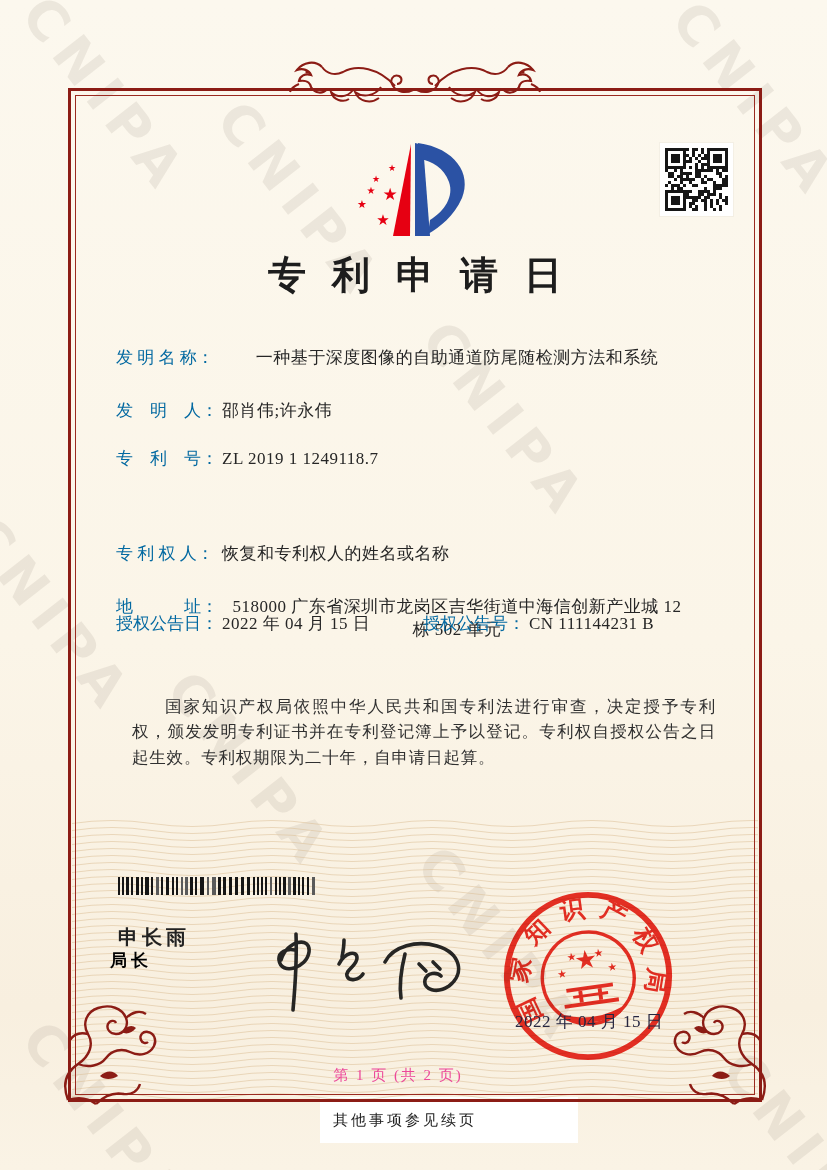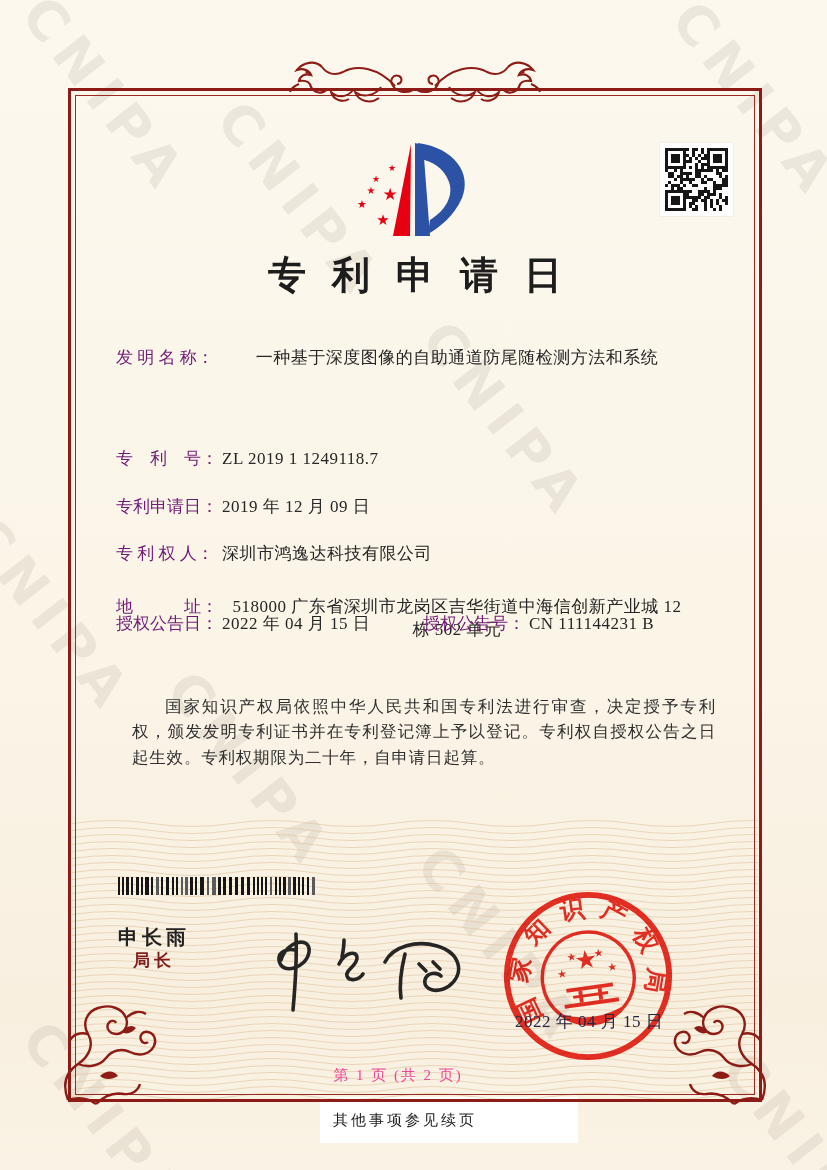--- a/index.html
+++ b/index.html
@@ -33,29 +33,29 @@
     position:absolute;left:660px;top:143px;display:grid;grid-template-columns:repeat(21,3px);
     grid-auto-rows:3px;background:#fff;padding:5px;box-shadow:0 0 0 1px rgba(0,0,0,0.03);
   }
   .qr i{width:3px;height:3px;display:block;}
   .qr i.d{background:#161616;}
   .title{
     position:absolute;left:68px;top:250px;width:694px;text-align:center;
     font-size:38px;font-weight:700;letter-spacing:26px;padding-left:26px;box-sizing:border-box;color:#1d1d1d;
   }
   .row{position:absolute;left:116px;width:648px;font-size:17px;line-height:23px;}
-  .lbl{display:inline-block;width:106px;white-space:pre;vertical-align:top;color:#701a75;}
+  .lbl{display:inline-block;width:106px;white-space:pre;vertical-align:top;color:#0369a1;}
   .val{display:inline-block;letter-spacing:.5px;color:#262626;vertical-align:top;}
   .val.narrow{width:470px;text-align:center;}
   .grp-b{position:absolute;left:307px;top:0;}
   .paras{position:absolute;left:116px;top:678px;width:616px;font-size:16.5px;line-height:25.4px;letter-spacing:.8px;color:#303030;text-align:justify;}
   .paras p{margin:16px;text-indent:2em;}
   .barcode{position:absolute;left:118px;top:877px;width:214px;height:18px;display:flex;align-items:stretch;}
   .barcode i{background:#151515;height:100%;display:block;}
-  .dir-title{position:absolute;left:133px;top:949px;font-size:17px;letter-spacing:4px;font-weight:700;color:#7f1d1d;}
+  .dir-title{position:absolute;left:110px;top:949px;font-size:17px;letter-spacing:4px;font-weight:700;color:#000000;}
   .dir-name{position:absolute;left:118px;top:924px;font-size:20px;letter-spacing:4px;font-weight:700;color:#222;text-align:center;}
   .sig{position:absolute;left:247px;top:928px;}
   .seal{position:absolute;left:500px;top:888px;transform:rotate(-8deg);mix-blend-mode:multiply;opacity:.95;z-index:4;}
   .seal-date{
     position:absolute;left:505px;top:1010px;width:168px;text-align:center;z-index:5;
     font-size:17px;color:#262640;letter-spacing:.5px;font-weight:400;
   }
   .page-no{position:absolute;left:68px;top:1066px;width:660px;text-align:center;font-size:15px;letter-spacing:2px;color:#ec4899;z-index:3;}
   .note{position:absolute;left:333px;top:1111px;font-size:15px;letter-spacing:3px;color:#1e1e1e;z-index:3;}
 </style>
@@ -578,28 +578,28 @@
       <i class="d"></i>
       <i></i>
       <i></i>
     </div>
 
   <div class="title">专利申请日</div>
 
   <div class="row" style="top:346px">
     <span class="lbl">发 明 名 称：</span><span class="val narrow">一种基于深度图像的自助通道防尾随检测方法和系统</span>
   </div>
+  <div class="row" style="top:399px">
+    <span class="lbl">发　明　人：</span><span class="val">邵肖伟;许永伟</span>
+  </div>
   <div class="row" style="top:447px">
     <span class="lbl">专　利　号：</span><span class="val">ZL 2019 1 1249118.7</span>
   </div>
-  <div class="row" style="top:495px">
-    <span class="lbl">专利申请日：</span><span class="val">2019 年 12 月 09 日</span>
-  </div>
   <div class="row" style="top:542px">
-    <span class="lbl">专 利 权 人：</span><span class="val">深圳市鸿逸达科技有限公司</span>
+    <span class="lbl">专 利 权 人：</span><span class="val">恢复和专利权人的姓名或名称</span>
   </div>
   <div class="row" style="top:595px">
     <span class="lbl">地　　　址：</span><span class="val narrow">518000 广东省深圳市龙岗区吉华街道中海信创新产业城 12 栋 502 单元</span>
   </div>
   <div class="row" style="top:612px">
     <span class="lbl">授权公告日：</span><span class="val">2022 年 04 月 15 日</span>
     <span class="grp-b">
       <span class="lbl">授权公告号：</span><span class="val">CN 111144231 B</span>
     </span>
   </div>

